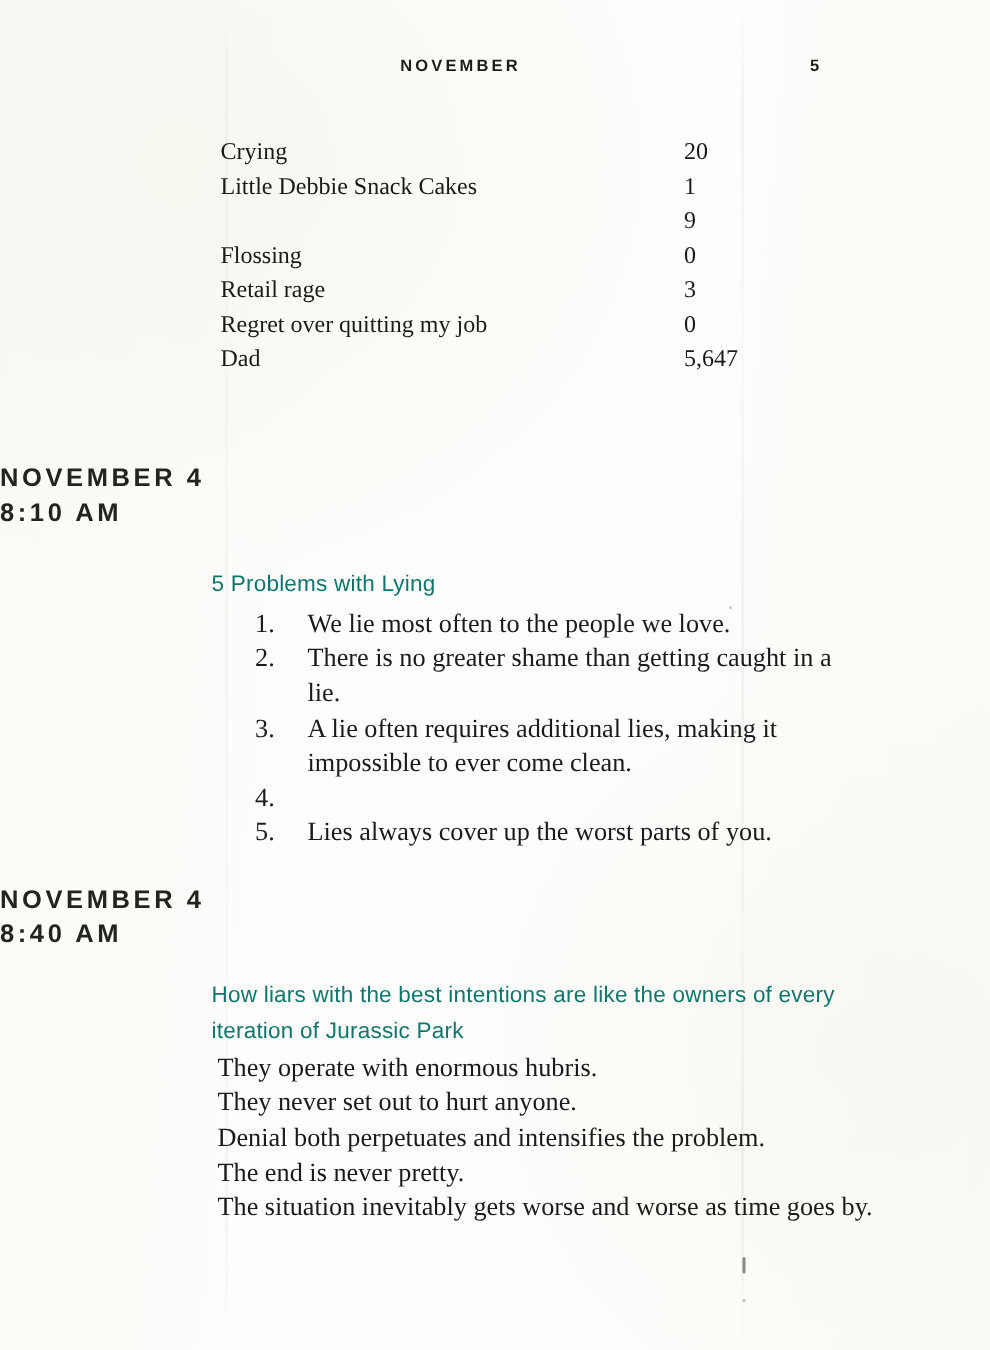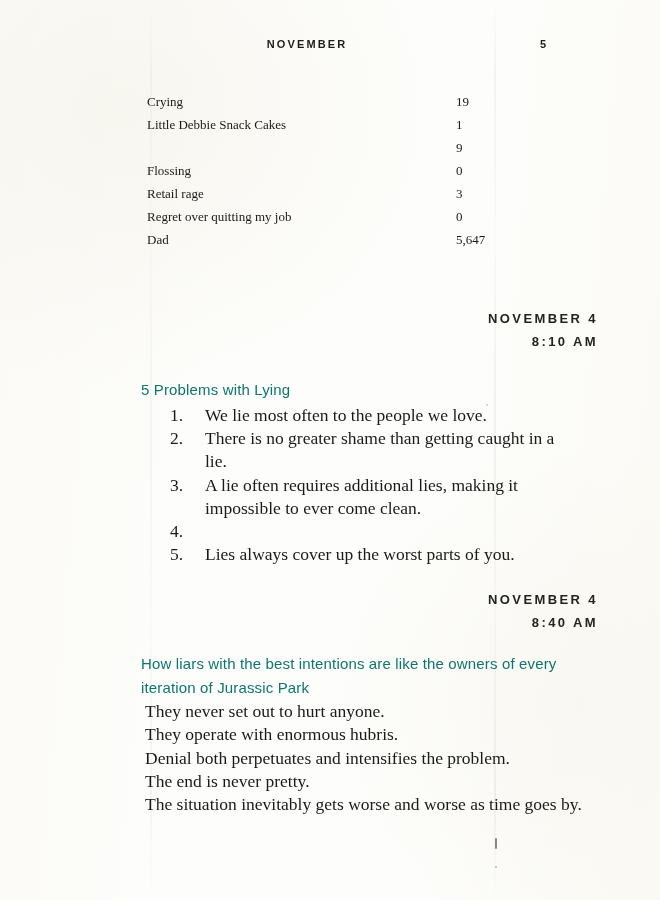--- a/index.html
+++ b/index.html
@@ -86,44 +86,44 @@
   .tally {
     position: absolute;
     top: 90px;
     left: 147px;
     width: 420px;
   }
   .tally-row {
     position: relative;
     height: 23px;
     line-height: 23px;
-    font-size: 13px;
+    font-size: 16px;
   }
   .tally-label {
     position: absolute;
     left: 0;
     top: 0;
     white-space: nowrap;
   }
   .tally-value {
     position: absolute;
     left: 309px;
     top: 0;
   }
 
   
   .stamp {
     position: absolute;
     left: 0;
     right: 0;
-    text-align: right;
+    text-align: left;
     padding-right: 62px;
     font-family: "Liberation Sans", sans-serif;
     font-weight: bold;
-    font-size: 13px;
+    font-size: 17px;
     letter-spacing: 2.4px;
     color: #24241f;
   }
   .stamp-line { height: 23px; line-height: 23px; }
 
   
   .sec-heading {
     position: absolute;
     left: 114px;
     width: 452px;
@@ -189,21 +189,21 @@
 <div class="content">
 
   <div class="runhead">
     <div class="runhead-title">NOVEMBER</div>
     <div class="runhead-page">5</div>
   </div>
 
   <div class="tally">
     <div class="tally-row">
       <span class="tally-label">Crying</span>
-      <span class="tally-value">19</span>
+      <span class="tally-value">20</span>
     </div>
     <div class="tally-row">
       <span class="tally-label">Little Debbie Snack Cakes</span>
       <span class="tally-value">1</span>
     </div>
     <div class="tally-row">
       <span class="tally-value">9</span>
     </div>
     <div class="tally-row">
       <span class="tally-label">Flossing</span>
@@ -253,20 +253,20 @@
   </div>
 
   <div class="stamp" style="top:588px">
     <div class="stamp-line">NOVEMBER 4</div>
     <div class="stamp-line">8:40 AM</div>
   </div>
 
   <div class="sec-heading" style="top:652px">How liars with the best intentions are like the owners of every iteration of Jurassic Park</div>
 
   <div class="plain-list" style="top:700px">
+    <div class="plain-line">They operate with enormous hubris.</div>
     <div class="plain-line">They never set out to hurt anyone.</div>
-    <div class="plain-line">They operate with enormous hubris.</div>
     <div class="plain-line">Denial both perpetuates and intensifies the problem.</div>
     <div class="plain-line">The end is never pretty.</div>
     <div class="plain-line">The situation inevitably gets worse and worse as time goes by.</div>
   </div>
 
 </div>
 
 </body></html>

